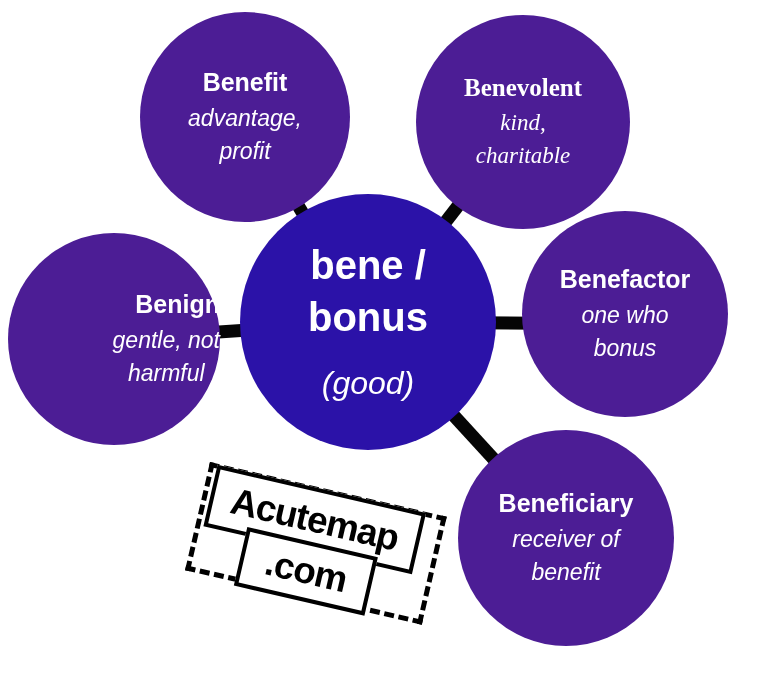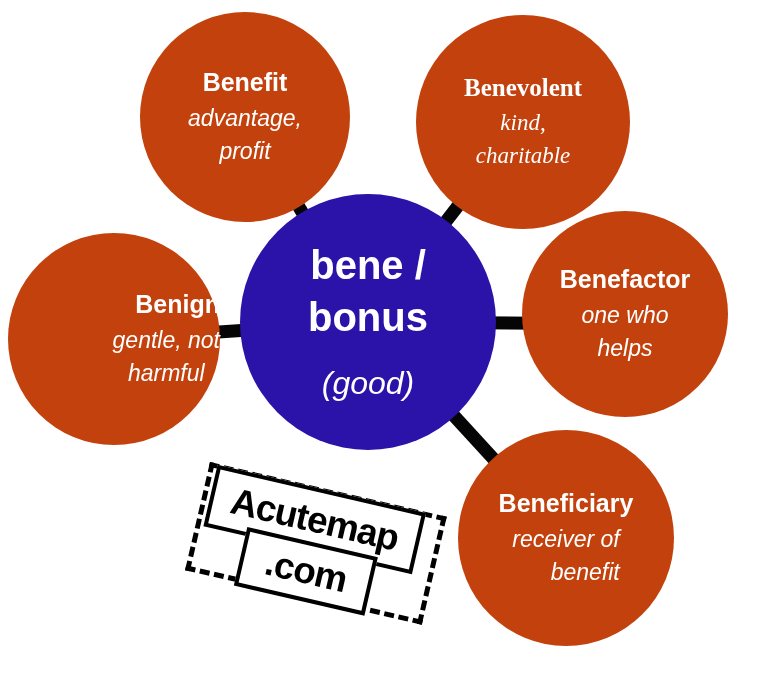--- a/index.html
+++ b/index.html
@@ -23,21 +23,21 @@
   .node {
     position: absolute;
     border-radius: 50%;
     display: flex;
     flex-direction: column;
     align-items: center;
     justify-content: center;
     text-align: center;
     color: #ffffff;
   }
-  .sat { background: #c2410c; }
+  .sat { background: #4c1d95; }
   .center-node { background: #2b12a8; }
   .s-title {
     font-weight: 700;
     font-size: 25px;
     line-height: 1.25;
     white-space: nowrap;
     margin-bottom: 4px;
   }
   .s-meaning {
     font-style: italic;
@@ -121,24 +121,24 @@
 
   <div class="node sat" style="left:8px; top:233px; width:212px; height:212px;align-items:flex-end;">
     <div class="s-title">Benign</div>
     <div class="s-meaning">gentle, not
 harmful</div>
   </div>
 
   <div class="node sat" style="left:522px; top:211px; width:206px; height:206px;">
     <div class="s-title">Benefactor</div>
     <div class="s-meaning">one who
-helps</div>
+bonus</div>
   </div>
 
-  <div class="node sat" style="left:458px; top:430px; width:216px; height:216px;text-align:right;">
+  <div class="node sat" style="left:458px; top:430px; width:216px; height:216px;">
     <div class="s-title">Beneficiary</div>
     <div class="s-meaning">receiver of
 benefit</div>
   </div>
 
   <div class="node center-node" style="left:240px; top:194px; width:256px; height:256px;">
     <div class="c-title">bene /</div>
     <div class="c-title">bonus</div>
     <div class="c-sub">(good)</div>
   </div>

